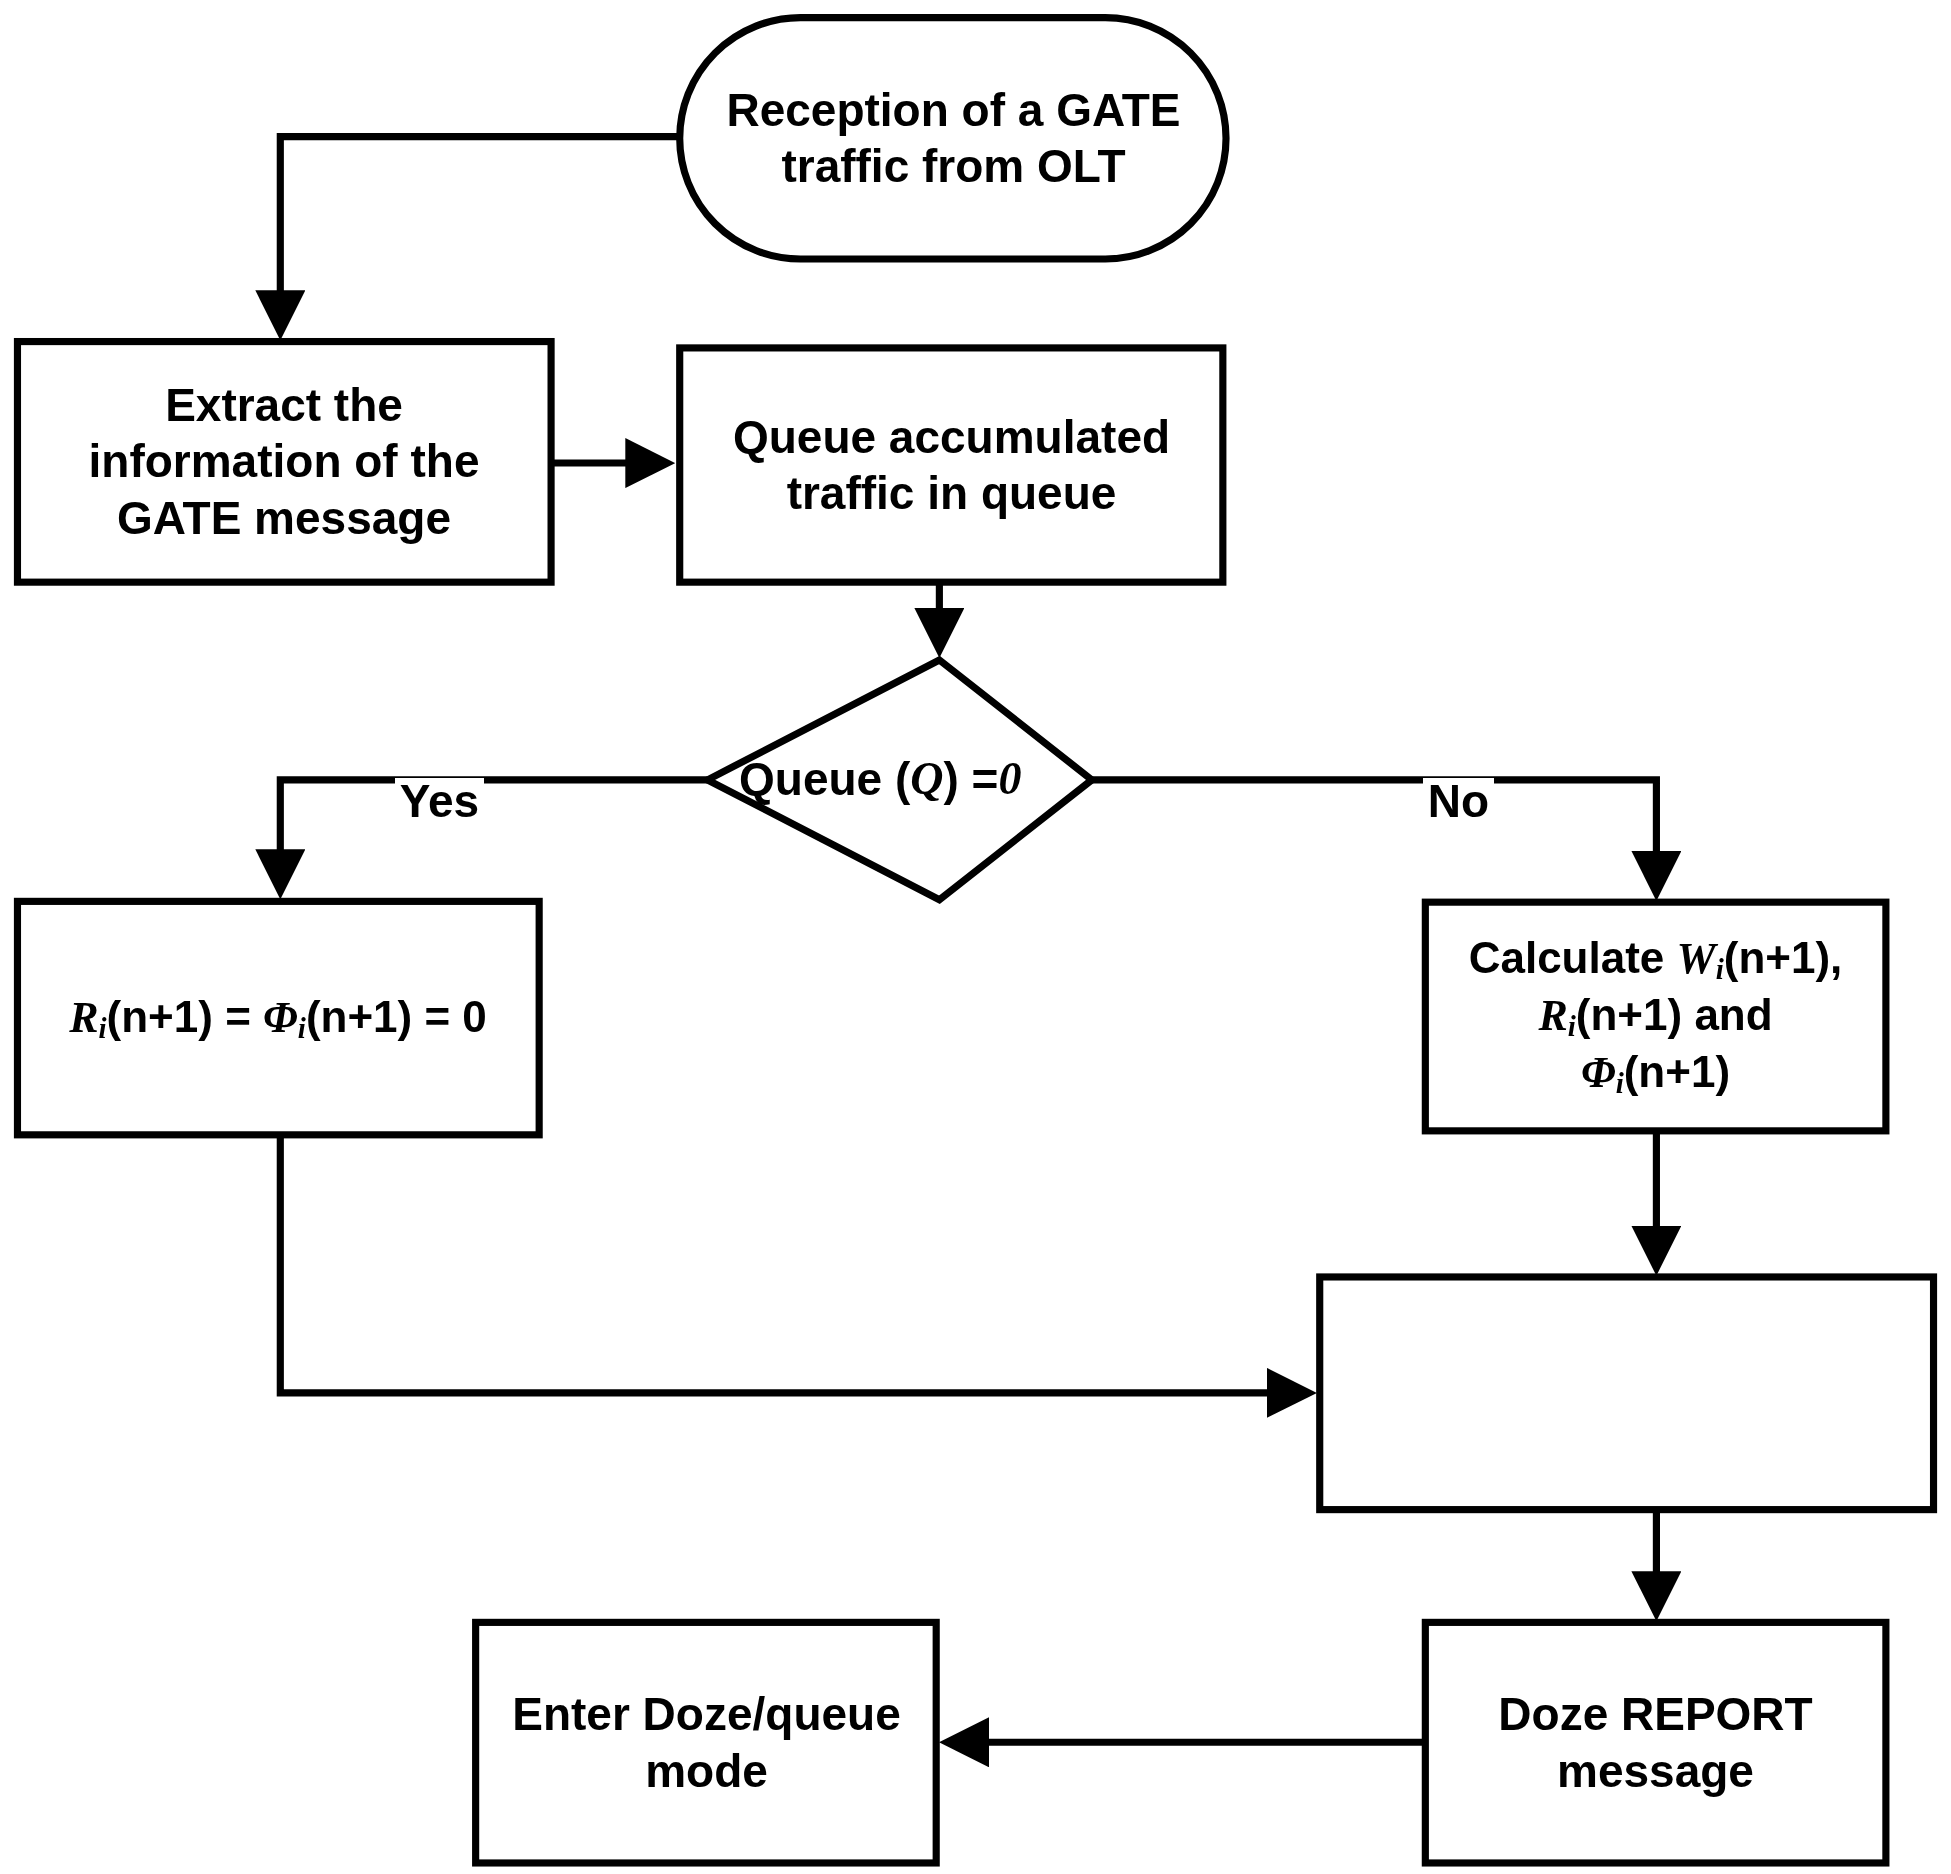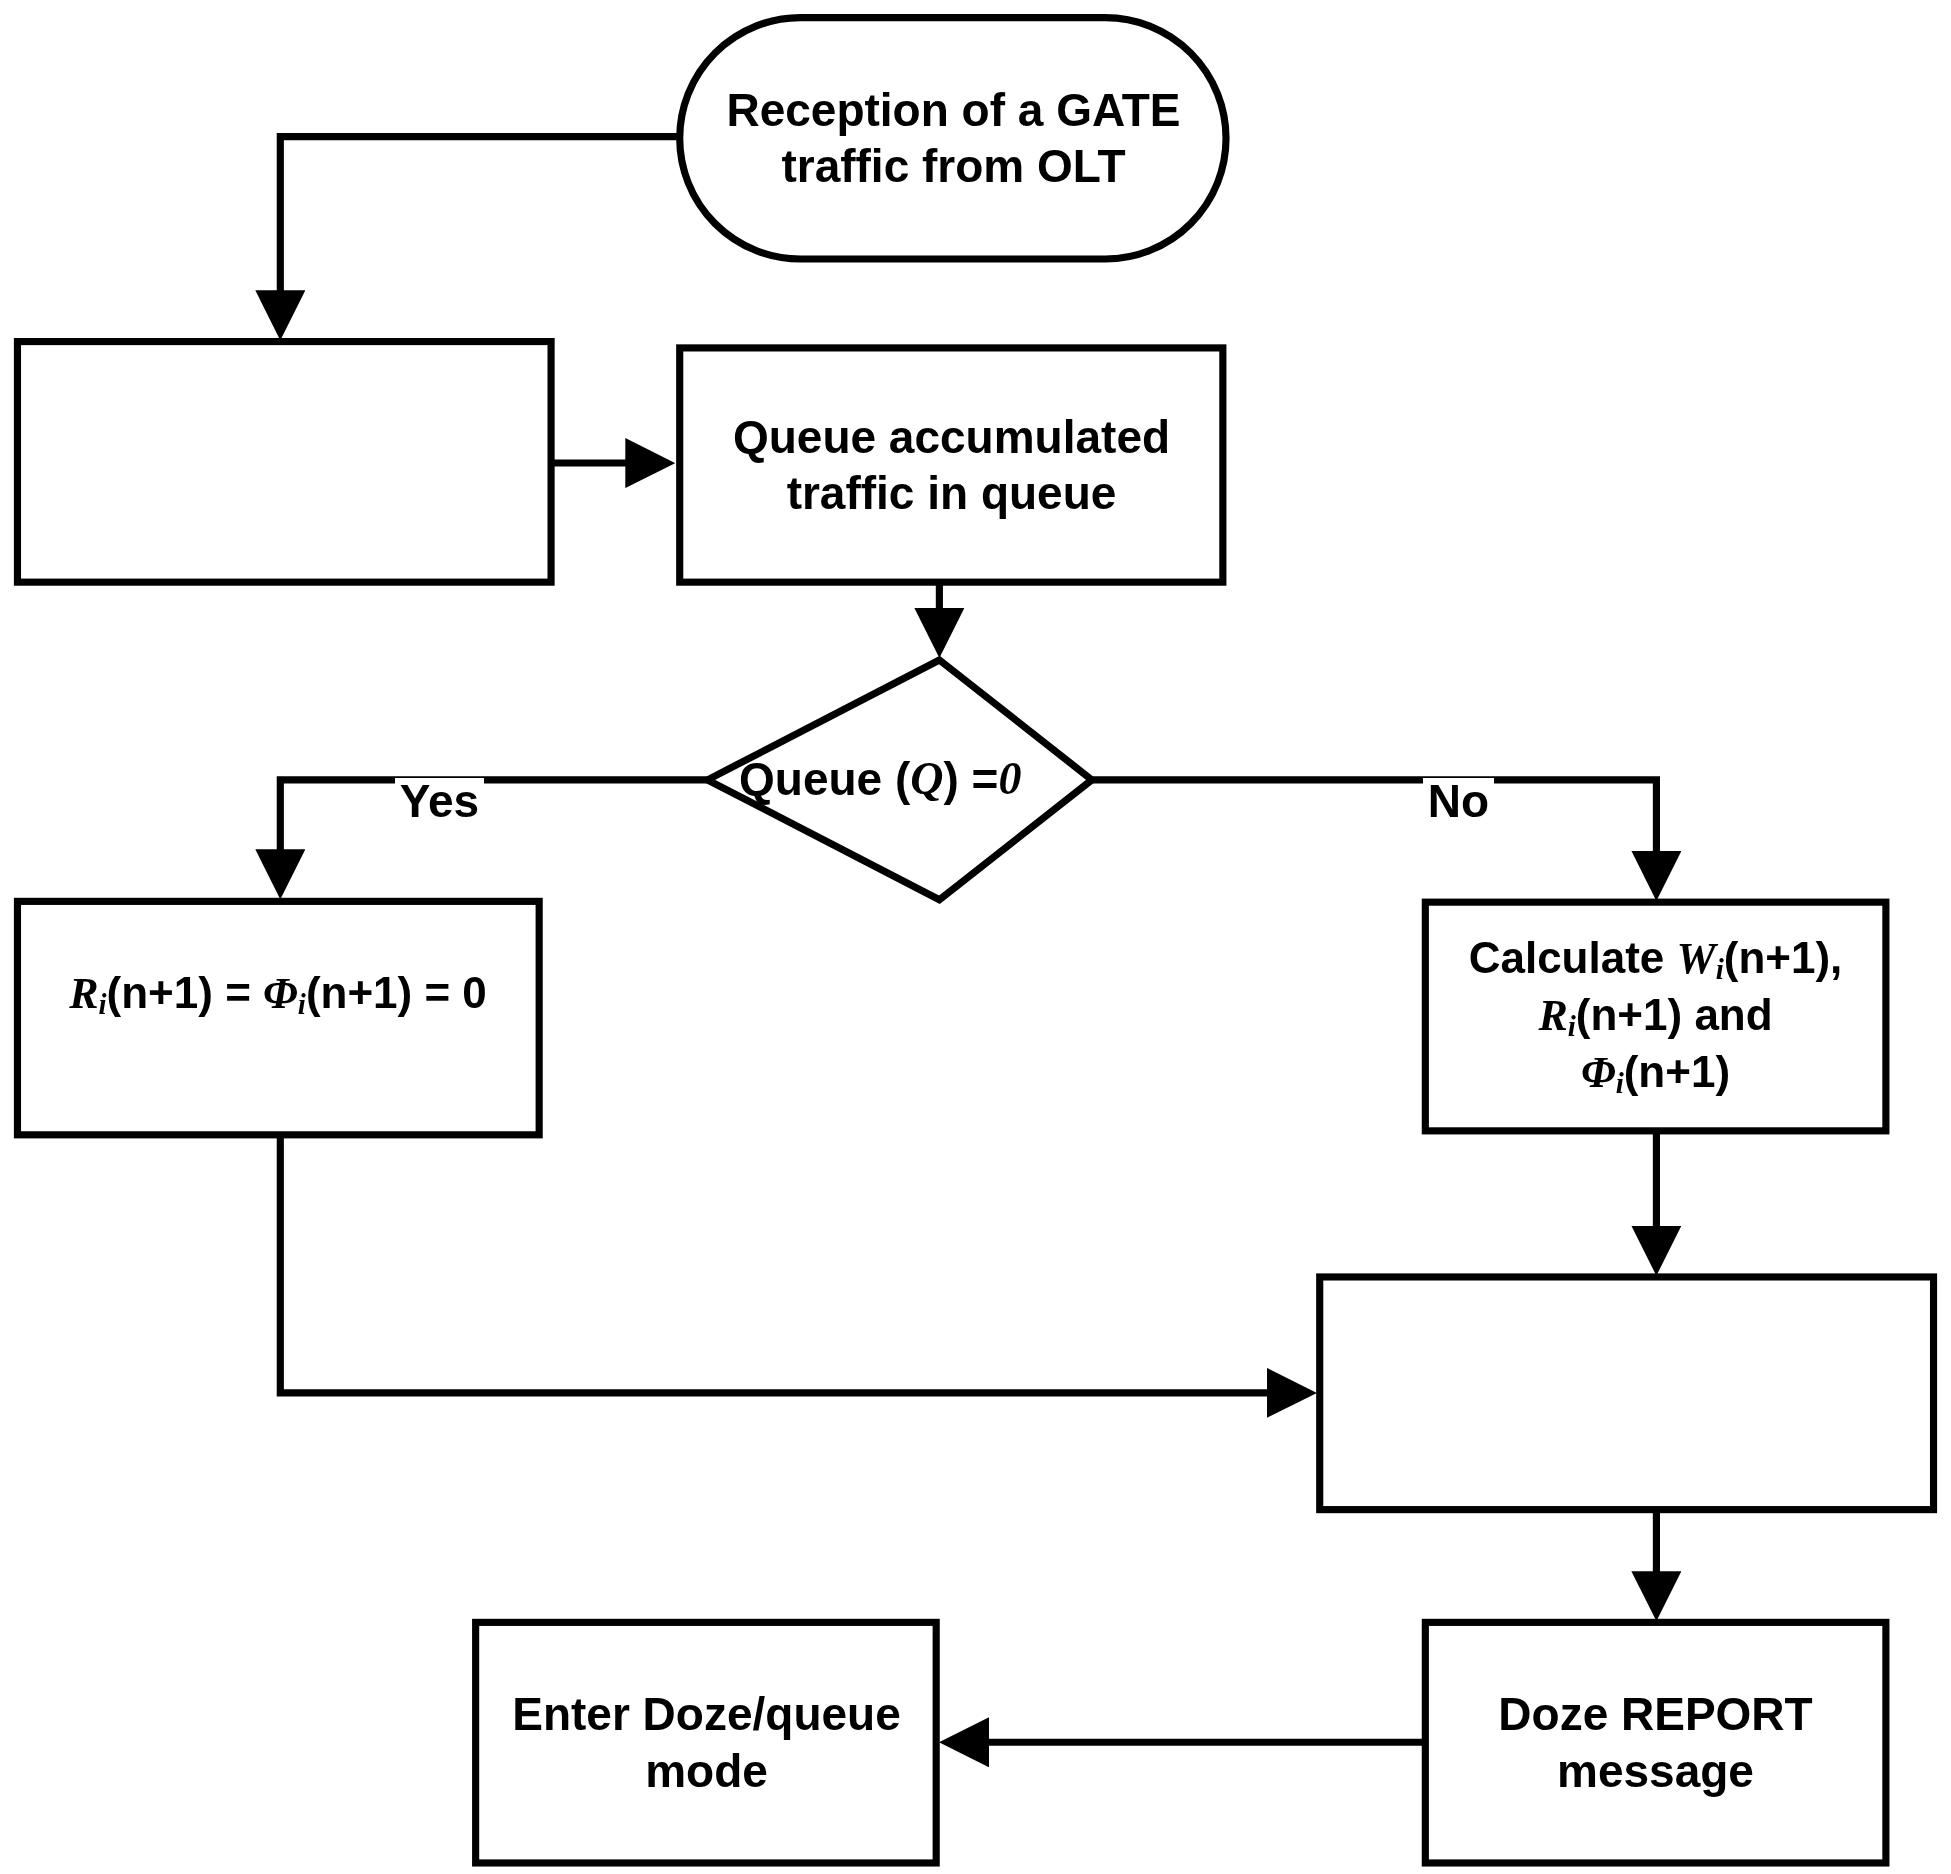--- a/index.html
+++ b/index.html
@@ -105,28 +105,29 @@
 
     <path d="M 353 1429 L 353 1754 L 1648 1754" fill="none" stroke="#000000" stroke-width="9" marker-end="url(#arrow)"></path>
 
     <path d="M 2086 1901 L 2086 2031" fill="none" stroke="#000000" stroke-width="9" marker-end="url(#arrow)"></path>
 
     <path d="M 1795 2194 L 1193 2194" fill="none" stroke="#000000" stroke-width="9" marker-end="url(#arrow)"></path>
   </svg>
 
   <div class="node-label f-size-big" style="left:696px; top:25.4px; width:515px; height:226px;">Reception of a GATE traffic from OLT</div>
 
+  <div class="node-label f-size-big" style="left:33px; top:349px; width:502px; height:225px;">Extract the information of the GATE message</div>
 
   <div class="node-label f-size-big" style="left:696px; top:356px; width:511px; height:218px;">Queue accumulated traffic in queue</div>
 
   <div class="node-label f-size-big" style="left:739px; top:740px; width:400px; height:79px; justify-content:flex-start;">
     <span>Queue (</span><span class="mathit">Q</span><span>) = </span><span class="mathit">0</span>
   </div>
 
-  <div class="node-label f-size-mid" style="left:33px; top:885px; width:490px; height:218px;justify-content:center;">
+  <div class="node-label f-size-mid" style="left:33px; top:909px; width:490px; height:218px;justify-content:center;">
     <span><span class="mathit">R<sub>i</sub></span>(n+1) = <span class="mathit">Φ<sub>i</sub></span>(n+1) = 0</span>
   </div>
 
   <div class="node-label f-size-mid" style="left:1433px; top:910px; width:445px; height:213px;">
     <span>Calculate <span class="mathit">W<sub>i</sub></span>(n+1),<br><span class="mathit">R<sub>i</sub></span>(n+1) and<br><span class="mathit">Φ<sub>i</sub></span>(n+1)</span>
   </div>
 
 
   <div class="node-label f-size-big" style="left:484px; top:1630px; width:445px; height:225px;">Enter Doze/queue mode</div>
 

